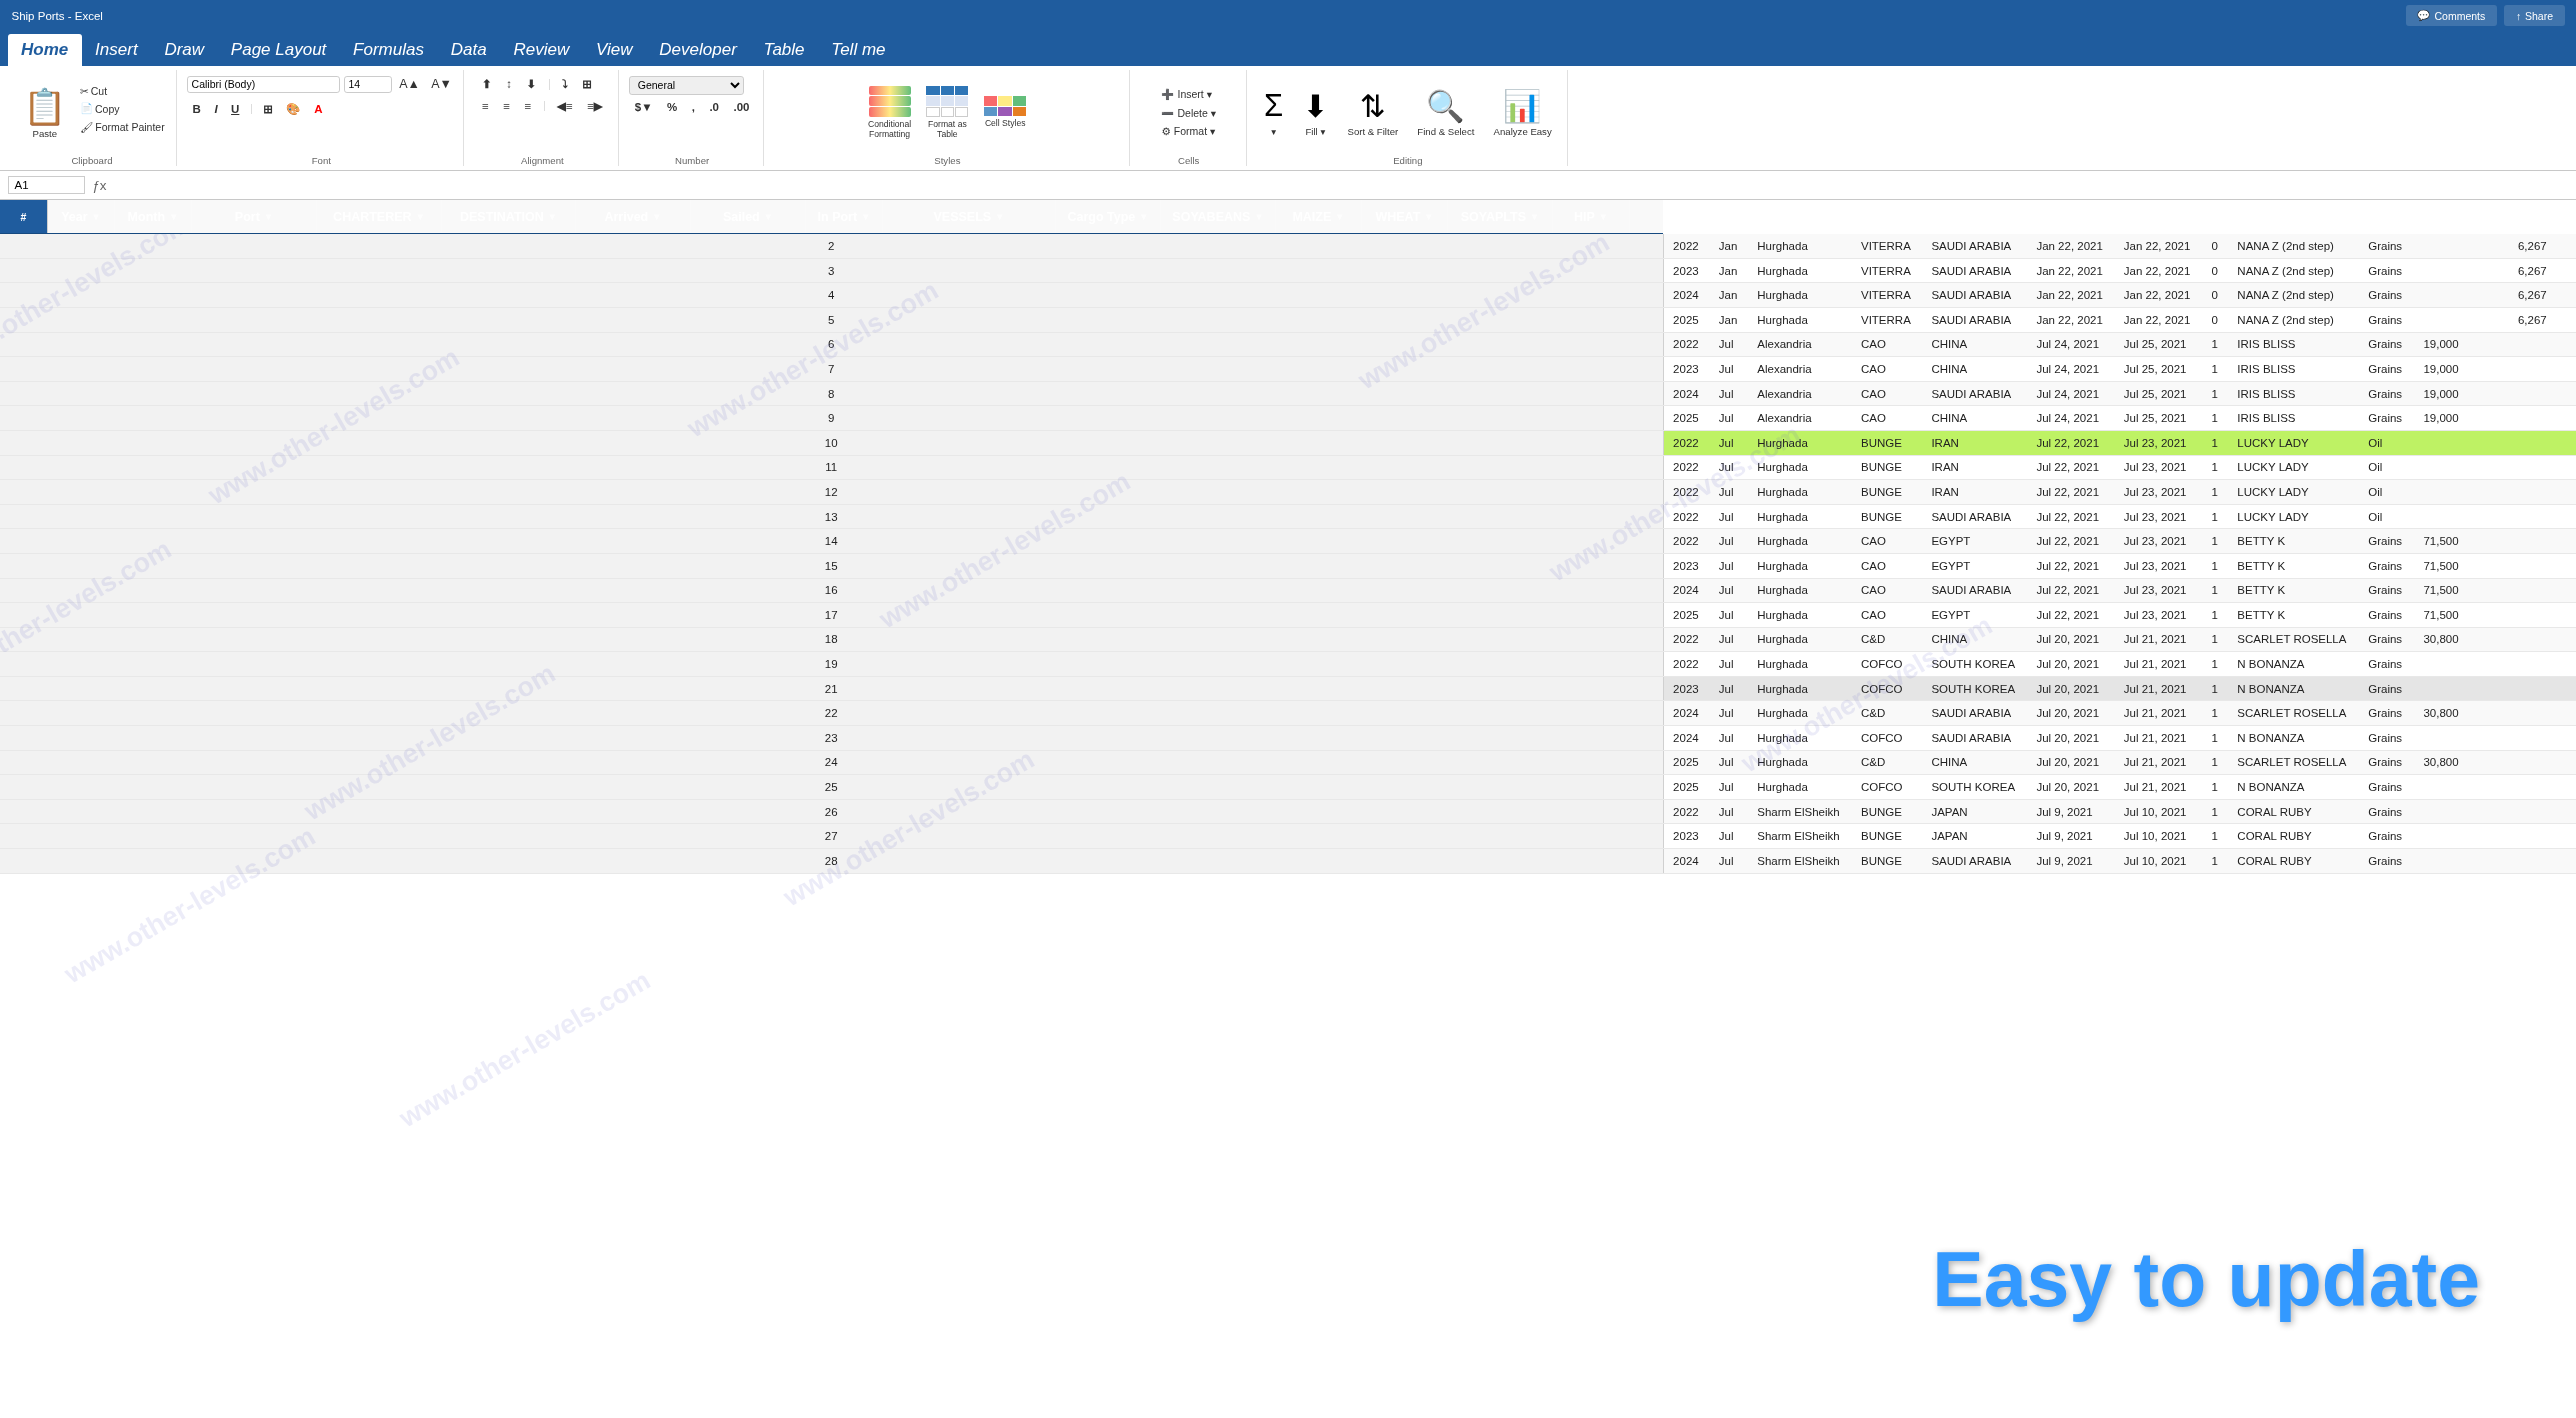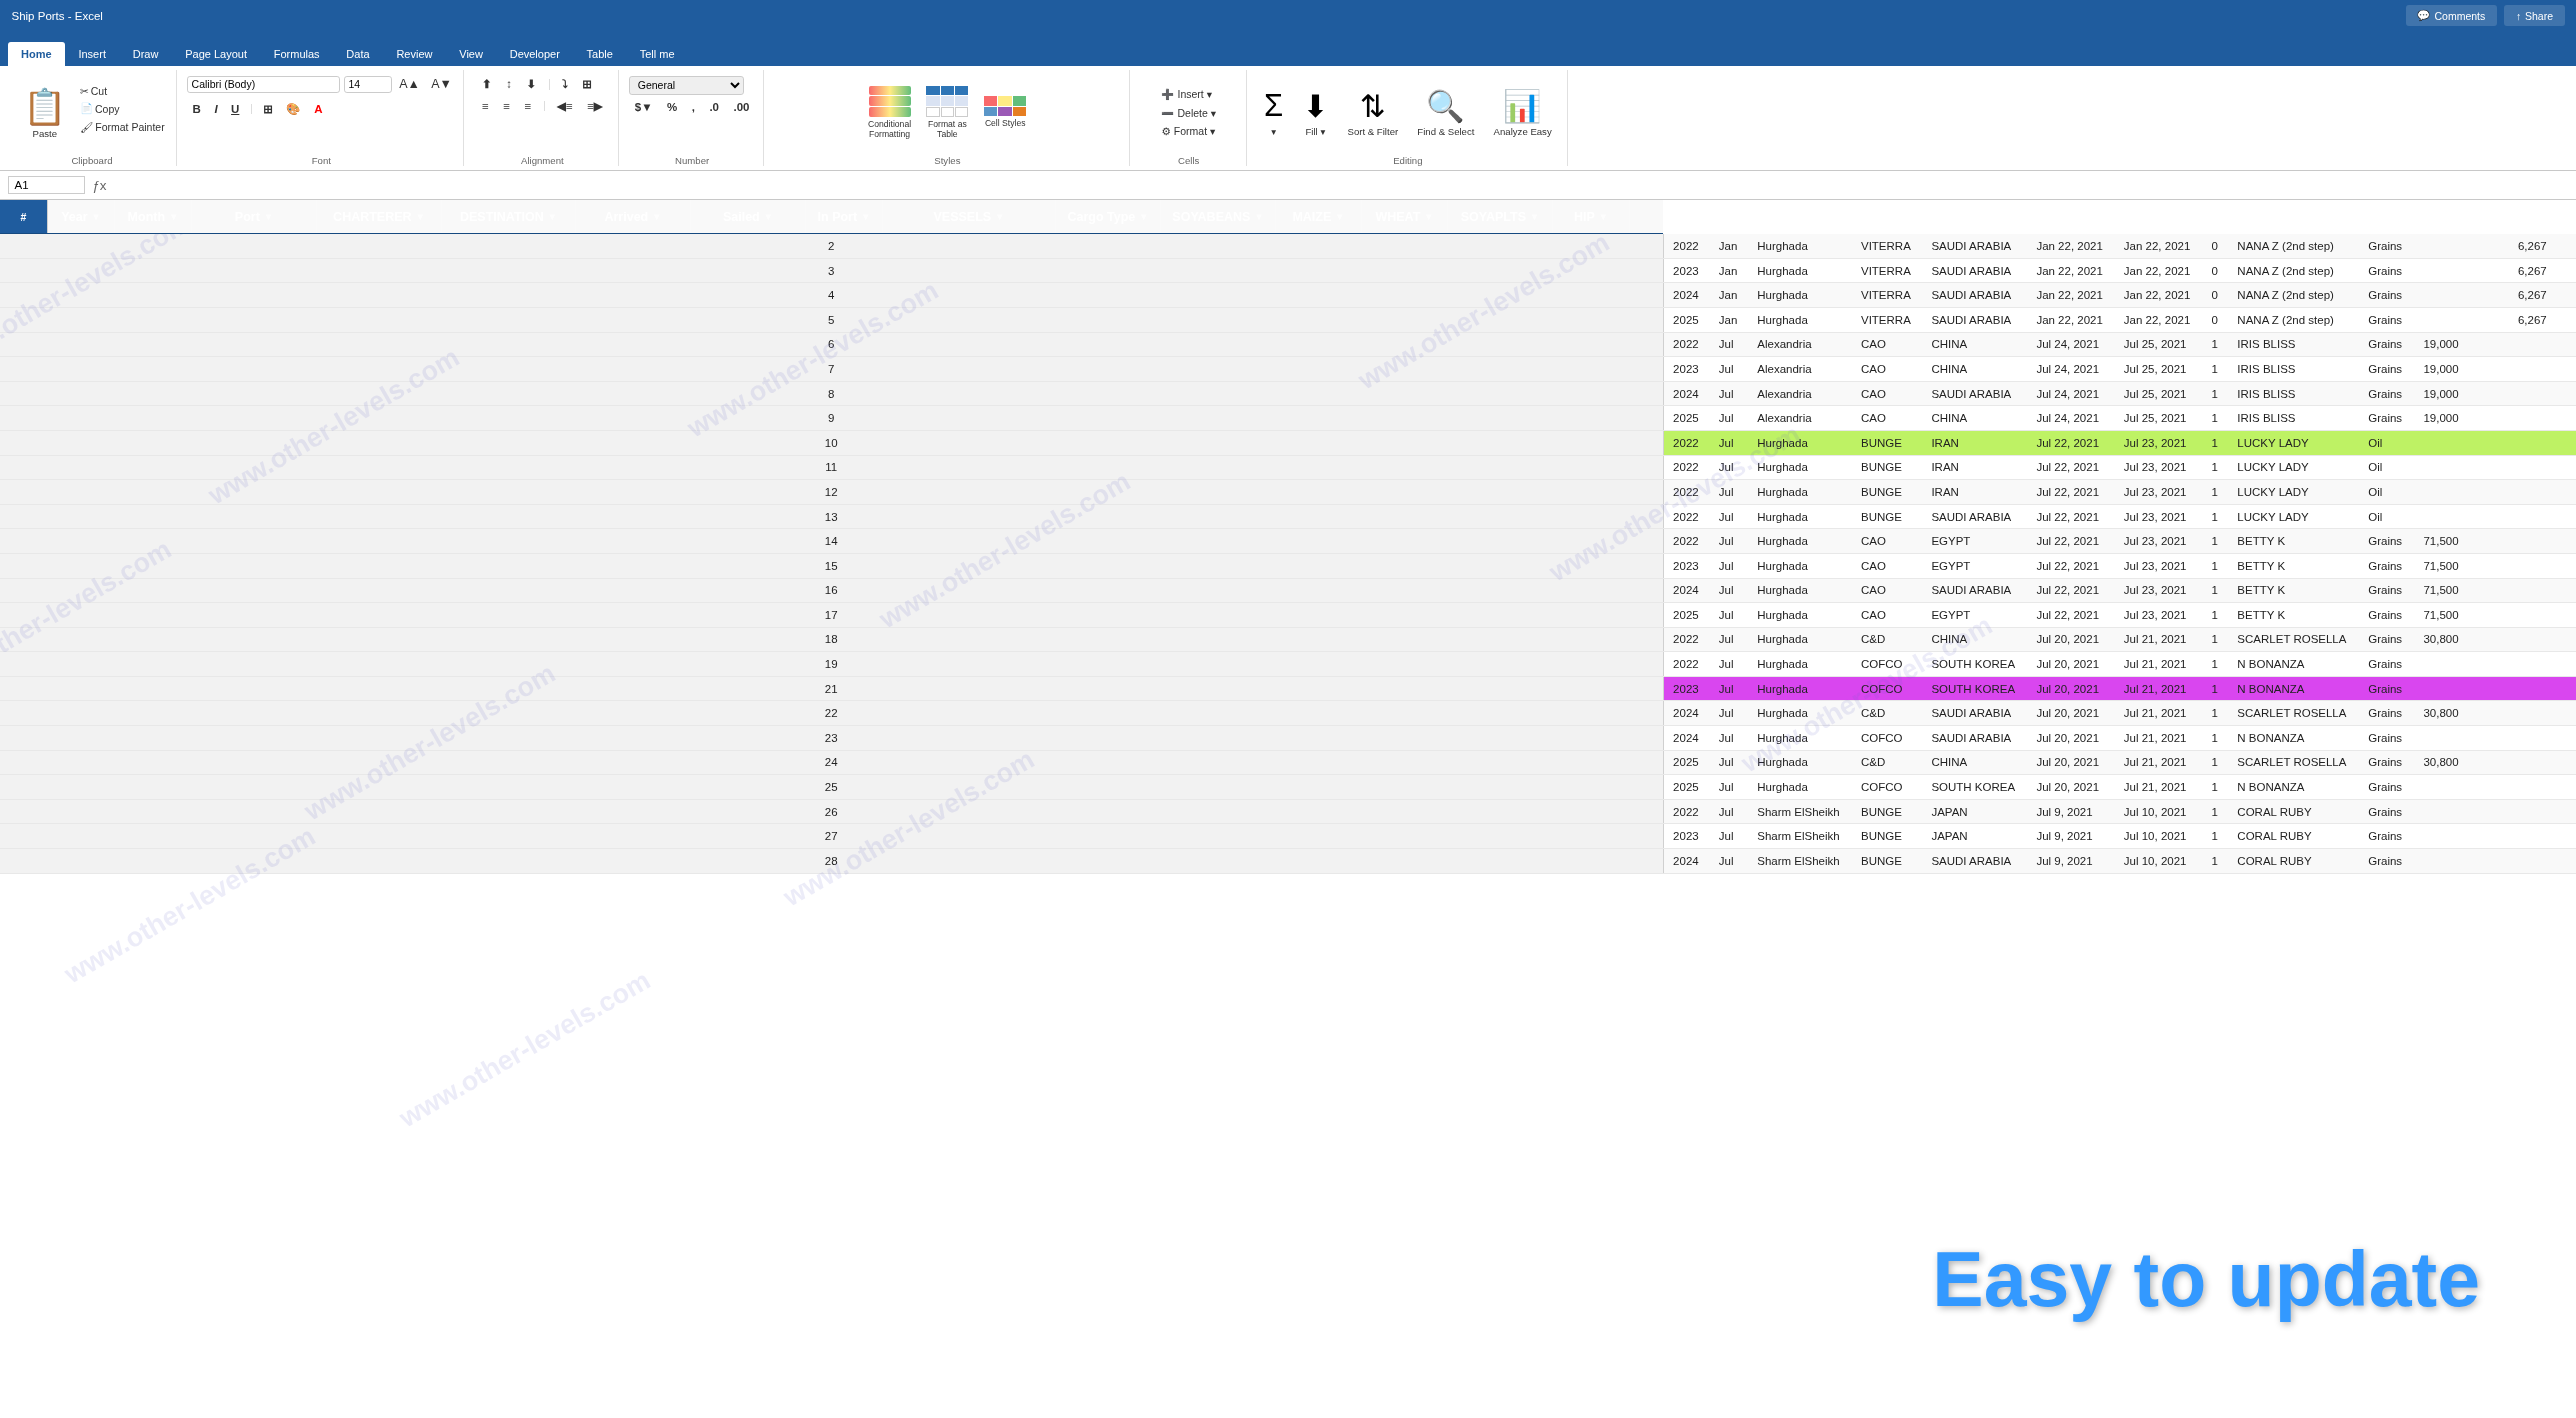--- a/index.html
+++ b/index.html
@@ -5,21 +5,21 @@
     * { box-sizing: border-box; margin: 0; padding: 0; }
     body { font-family: 'Segoe UI', Arial, sans-serif; font-size: 11.5px; background: #fff; overflow: hidden; width: 2576px; height: 1418px; }
 
     
     .title-bar { background: #1f5c9e; height: 31px; display: flex; align-items: center; justify-content: space-between; padding: 0 11.5px; color: #fff; font-size: 11.5px; }
     .title-bar-right { display: flex; gap: 7.7px; }
     .title-bar-btn { background: rgba(255,255,255,0.15); border: none; color: #fff; padding: 3.8px 11.5px; border-radius: 2.9px; font-size: 10.5px; cursor: pointer; display: flex; align-items: center; gap: 3.8px; }
 
     
     .ribbon-tabs { background: #1f5c9e; display: flex; align-items: flex-end; padding: 0 7.7px; height: 35px; }
-    .ribbon-tab { color: #fff; padding: 5.8px 13.4px; font-size: 11px; cursor: pointer; border-radius: 2.9px 2.9px 0 0; }
+    .ribbon-tab { color: #fff; padding: 5.8px 13.4px; font-size: 17px; cursor: pointer; border-radius: 2.9px 2.9px 0 0; font-style: italic; }
     .ribbon-tab.active { background: #fff; color: #1f5c9e; font-weight: 600; }
 
     
     .ribbon { background: #fff; border-bottom: 1px solid #c8c8c8; display: flex; align-items: stretch; padding: 3.8px 7.7px; gap: 1.9px; height: 105px; }
     .ribbon-group { display: flex; flex-direction: column; align-items: center; border-right: 1px solid #e0e0e0; padding: 0 7.7px; min-width: 58px; }
     .ribbon-group-label { font-size: 9.6px; color: #666; margin-top: auto; padding-top: 3.8px; white-space: nowrap; }
     .ribbon-items { display: flex; align-items: center; gap: 3.8px; flex: 1; padding-top: 3.8px; }
 
     
     .clipboard-group { display: flex; gap: 1.9px; align-items: flex-start; }
@@ -718,21 +718,21 @@
     <td>Jul 21, 2021</td>
     <td style="text-align:center;">1</td>
     <td>N BONANZA</td>
     <td class="grains">Grains</td>
     <td style="text-align:right;"></td>
     <td style="text-align:right;"></td>
     <td style="text-align:right;"></td>
     <td style="text-align:right;"></td>
     <td style="text-align:right;"></td>
   </tr>
-          <tr style="background: #d946ef;">
+          <tr style="background: #e5e5e5;">
     <td class="row-num-col">21</td>
     <td>2023</td>
     <td>Jul</td>
     <td>Hurghada</td>
     <td>COFCO</td>
     <td>SOUTH KOREA</td>
     <td>Jul 20, 2021</td>
     <td>Jul 21, 2021</td>
     <td style="text-align:center;">1</td>
     <td>N BONANZA</td>

